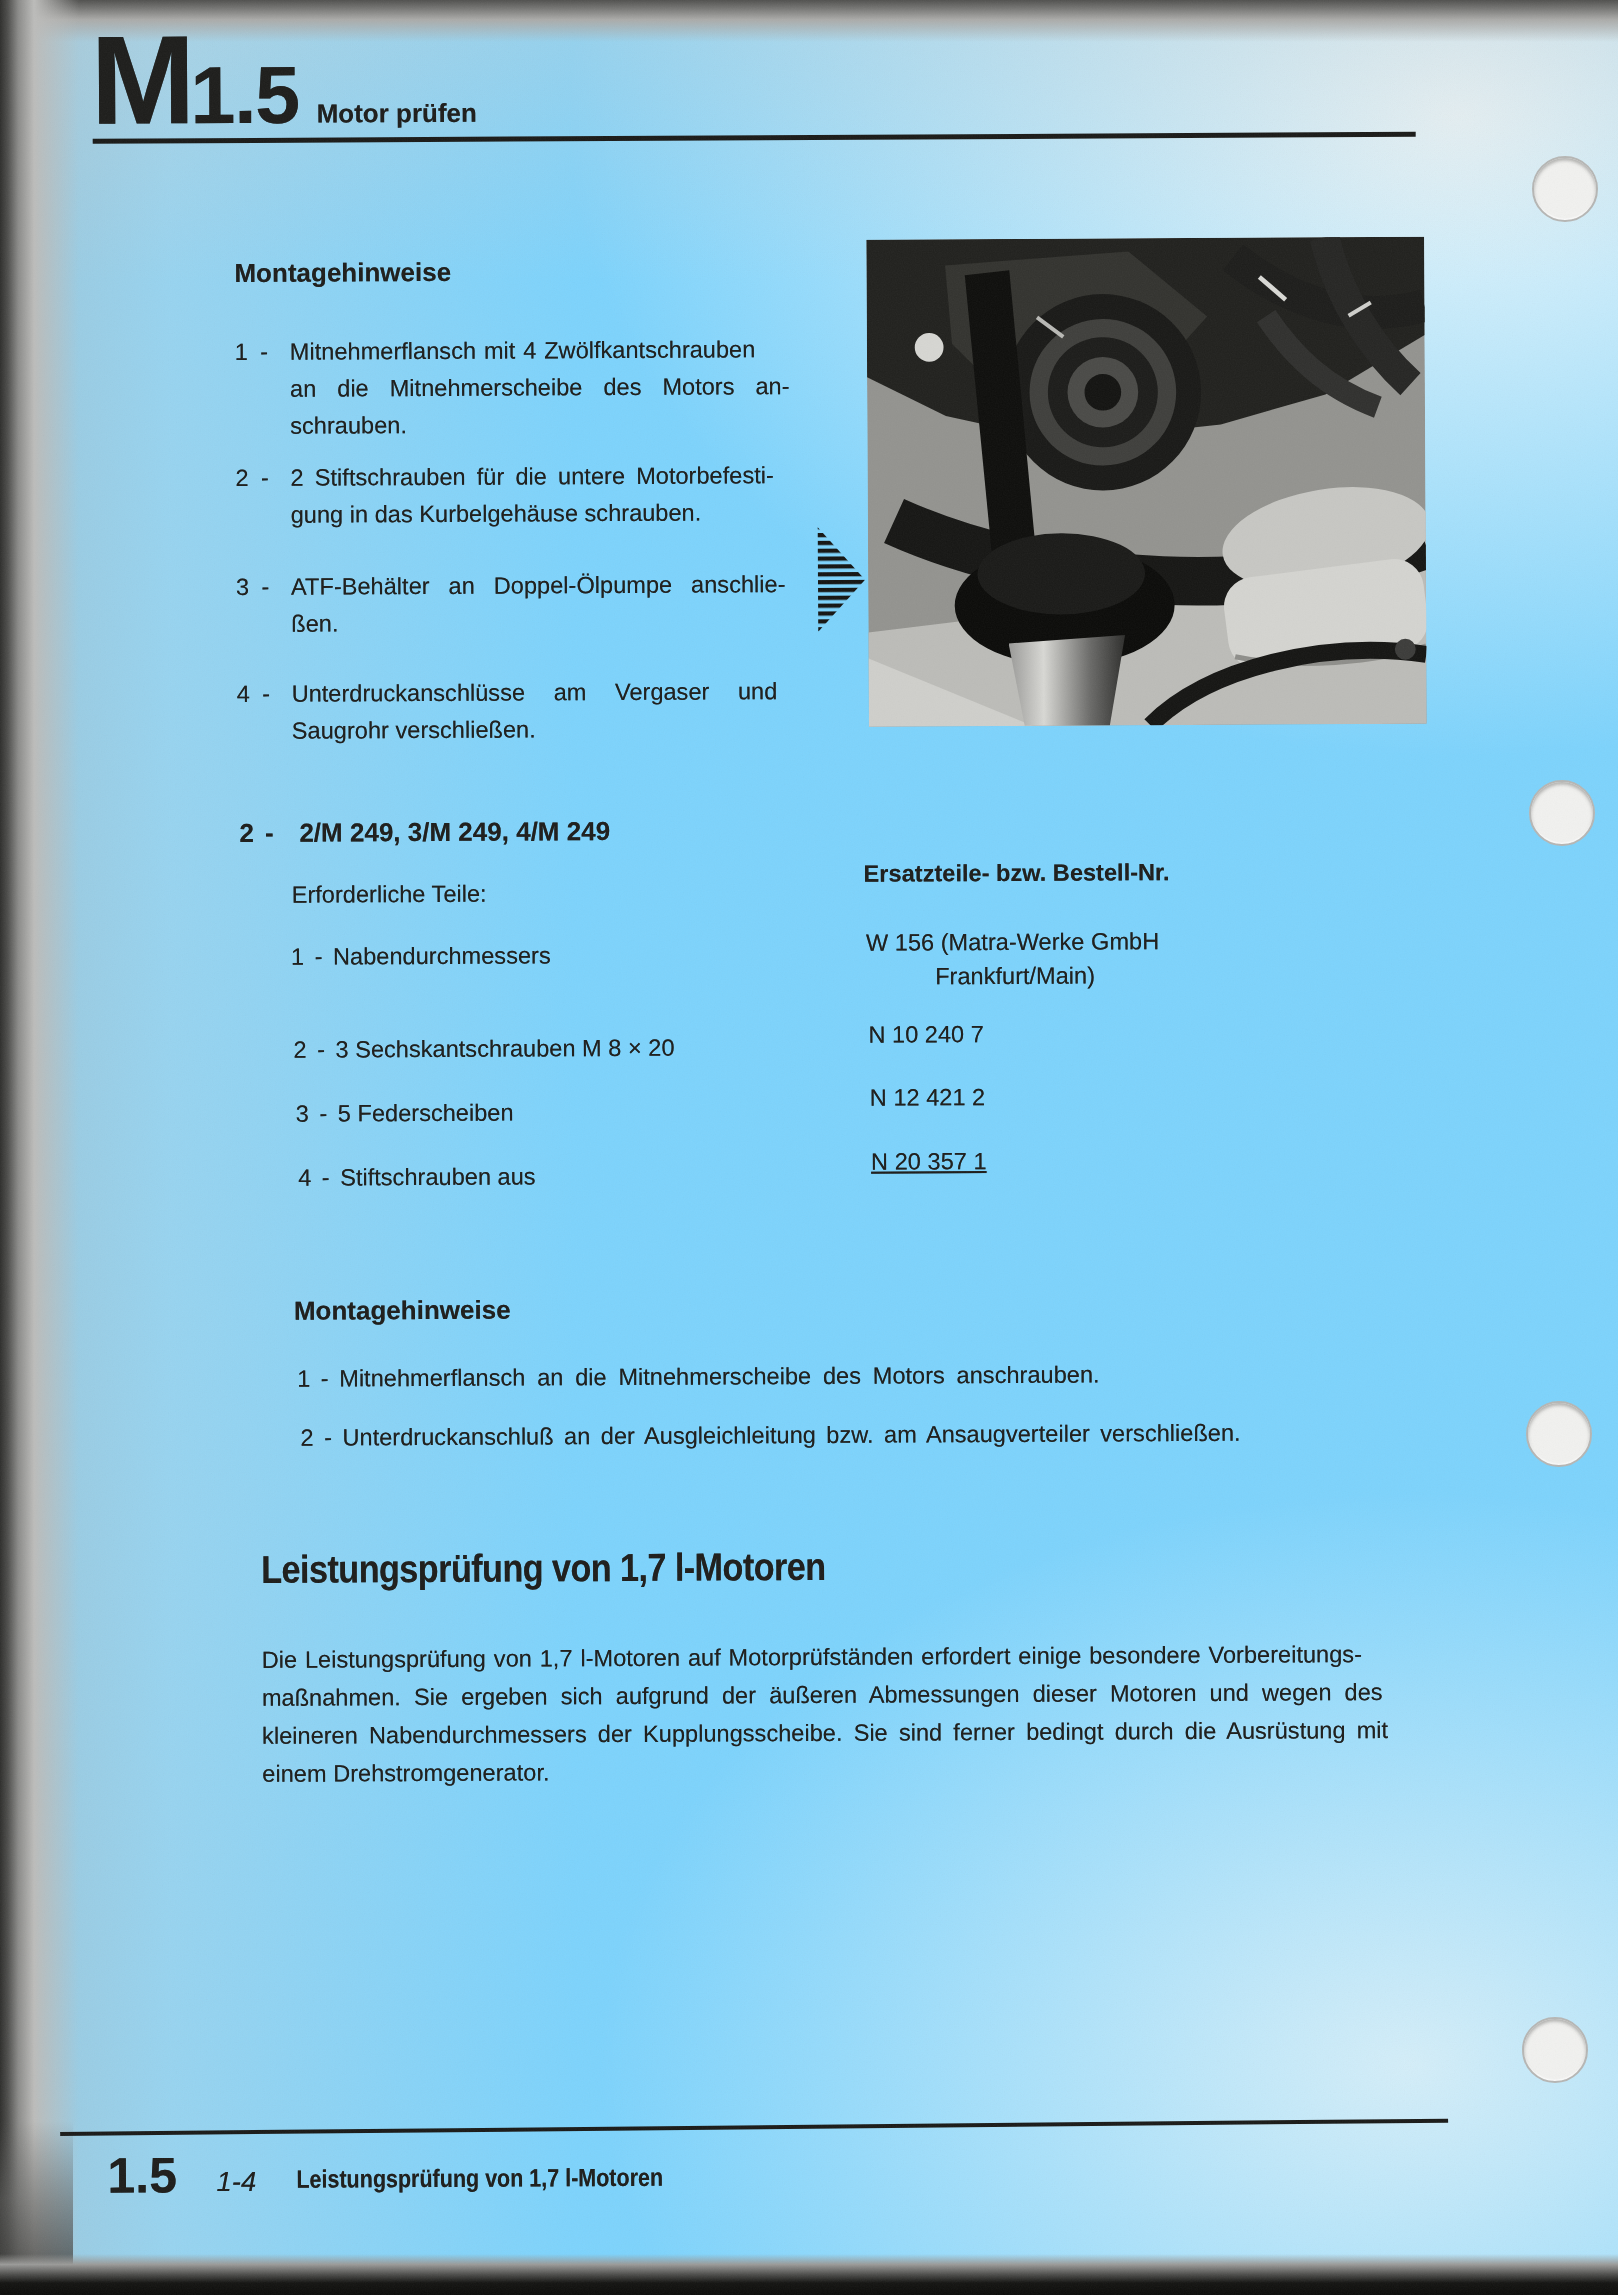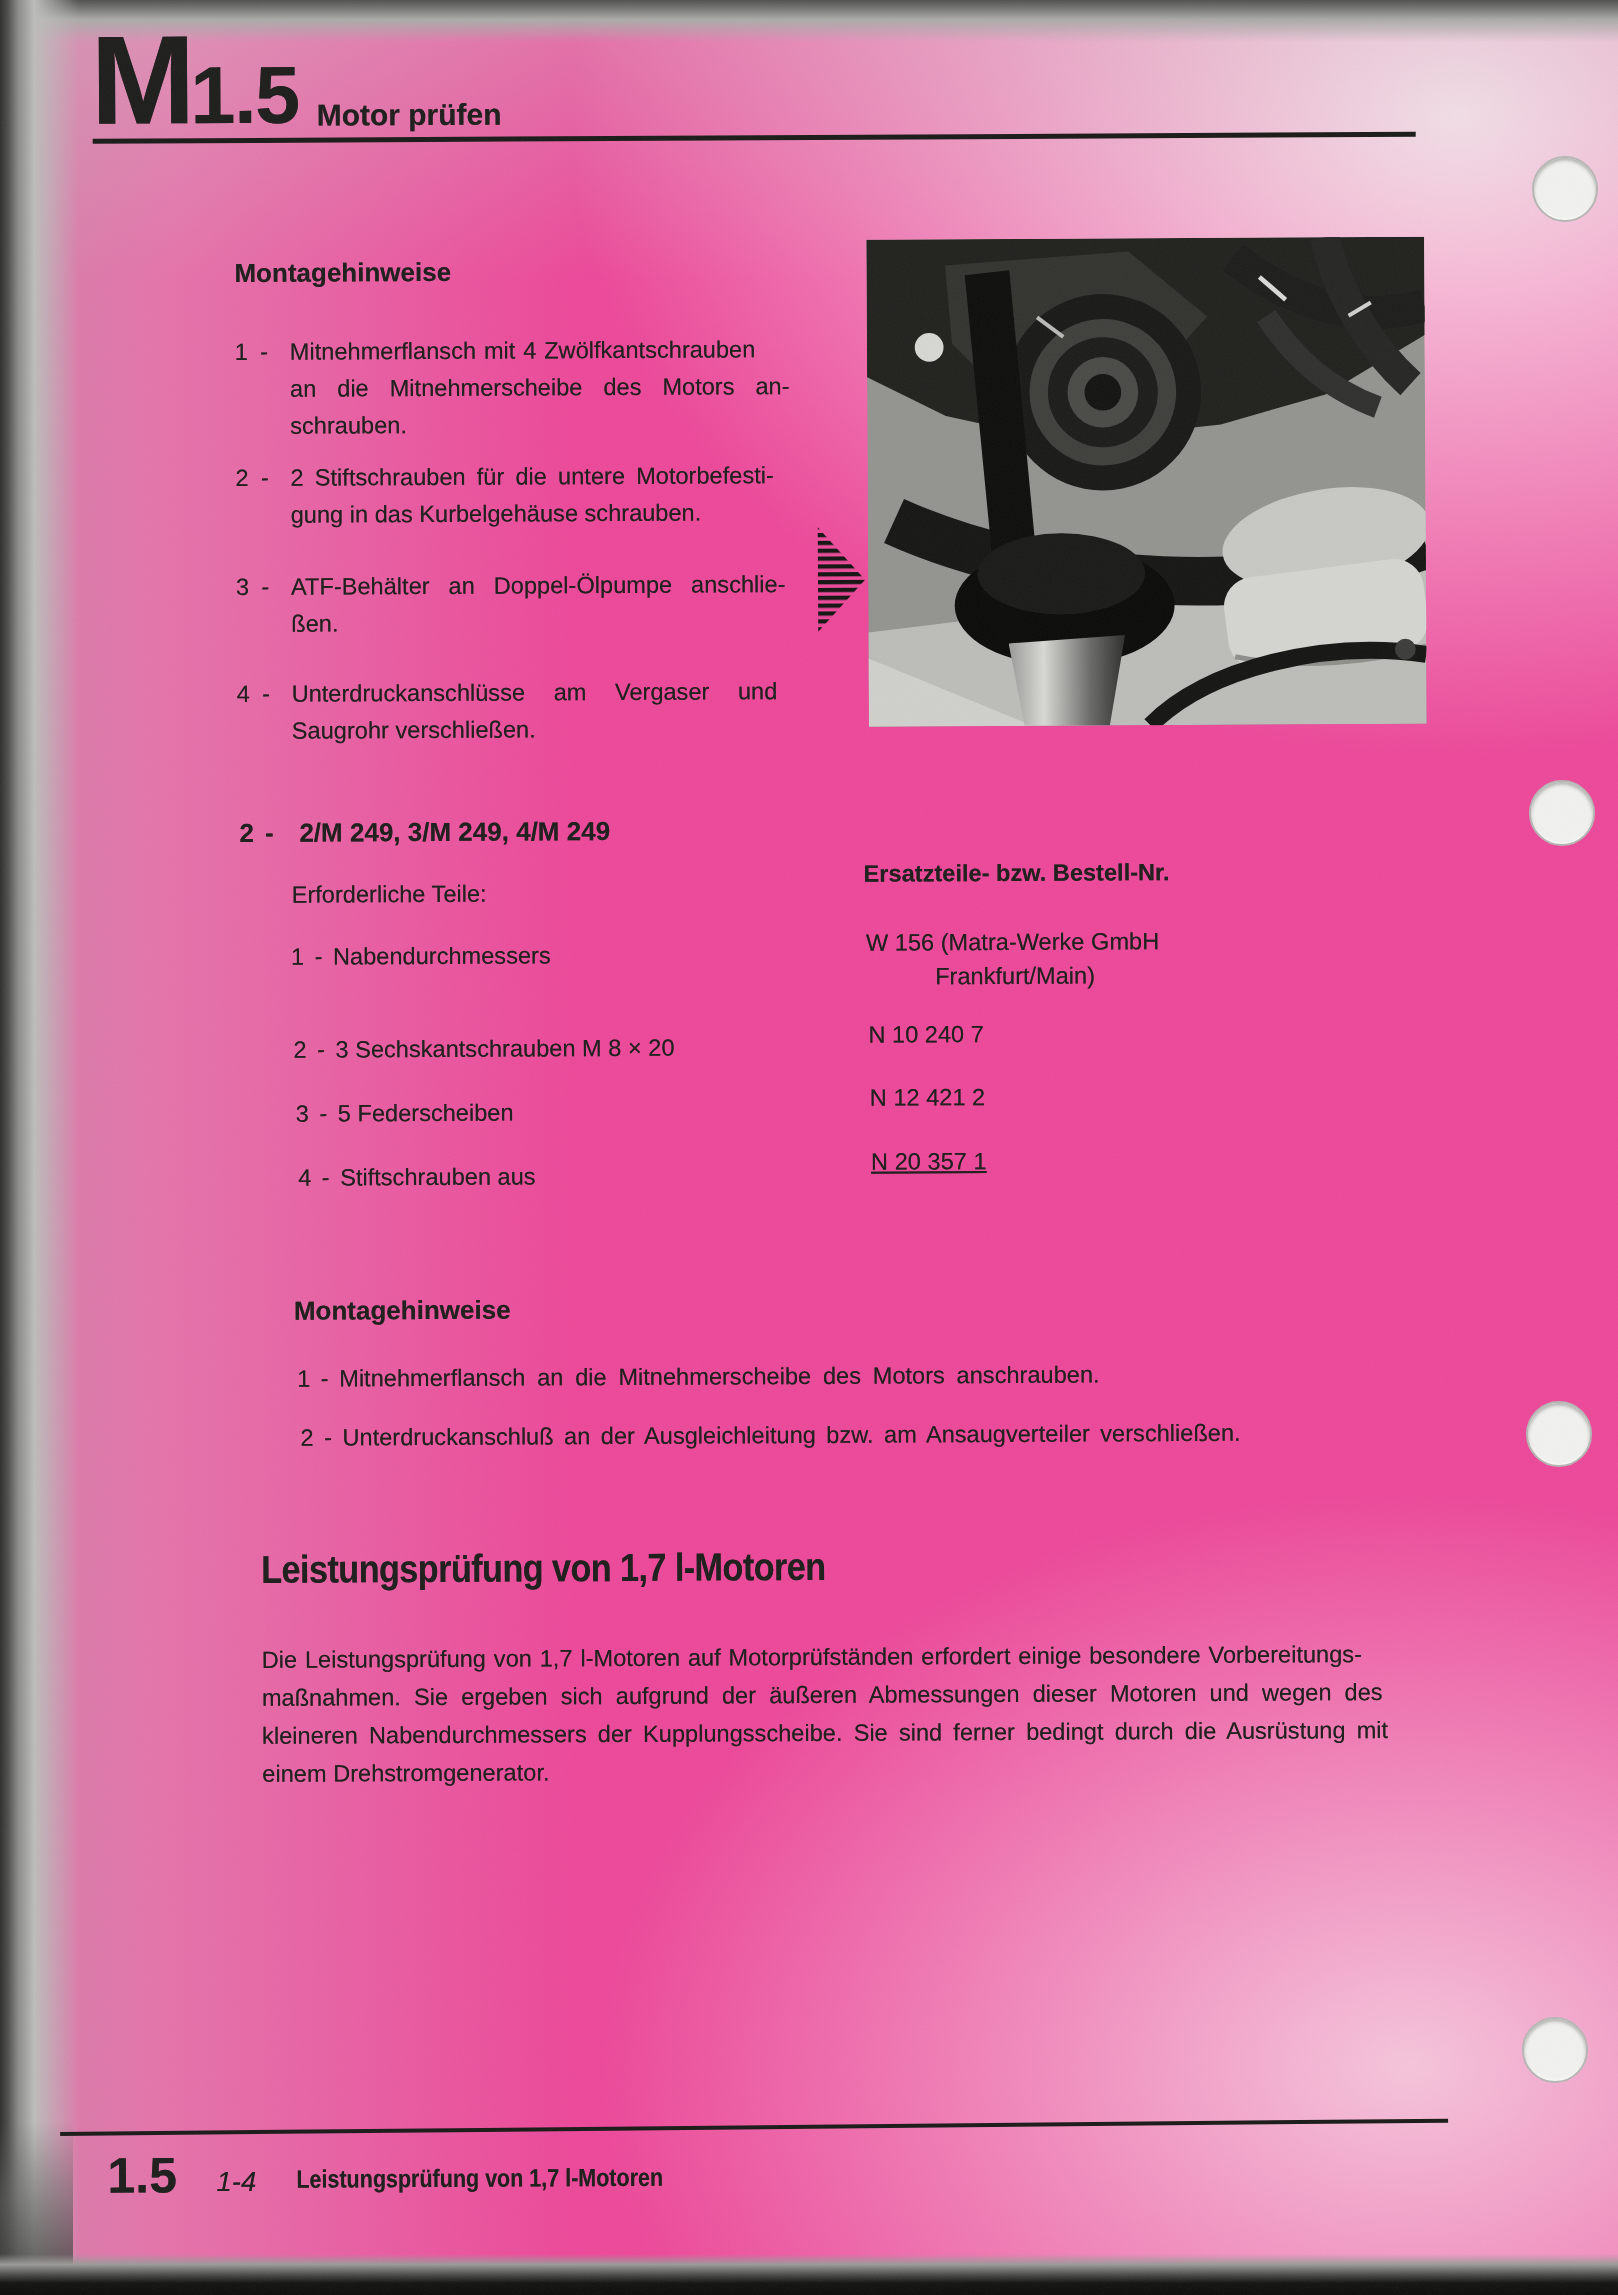--- a/index.html
+++ b/index.html
@@ -1,16 +1,16 @@
 <!DOCTYPE html>
 <html style="font-size:10.5px"><head>
 <meta charset="utf-8">
 <style>
   html,body{margin:0;padding:0;background:#0c0c0a;}
-  .page{position:relative;width:1619px;height:2295px;background:#ec4899;overflow:hidden;
+  .page{position:relative;width:1619px;height:2295px;background:#7dd3fc;overflow:hidden;
         font-family:"Liberation Sans","DejaVu Sans",sans-serif;color:#1d1d1b;}
   .abs{position:absolute;}
   .shade{position:absolute;inset:0;z-index:1;background:
     linear-gradient(90deg, rgba(186,186,184,.50) 0px, rgba(212,212,210,.30) 170px, rgba(235,235,233,0) 576px),
     linear-gradient(180deg, rgba(205,205,203,.35) 0px, rgba(233,233,231,0) 281px),
     radial-gradient(ellipse 55% 28% at 90% 5%, rgba(252,252,250,.85), rgba(252,252,250,0)),
     radial-gradient(ellipse 50% 25% at 87% 90%, rgba(249,249,247,.7), rgba(249,249,247,0));}
   .edge-top{position:absolute;left:0;right:0;top:0;height:42px;z-index:2;
     background:linear-gradient(180deg,#50504e 0px,#7a7a78 9.2px,#ababa9 19.6px,rgba(233,233,231,0) 42px);}
   .edge-left{position:absolute;left:0;top:0;bottom:0;width:79px;z-index:2;
@@ -19,21 +19,21 @@
     background:linear-gradient(180deg,rgba(233,233,231,0) 0px,#9a9a98 10.5px,#4a4a48 21px,#131311 29px,#0c0c0a 100%);}
   .corner-blotch{position:absolute;left:0;top:2121px;width:73px;height:175px;z-index:2;
     background:linear-gradient(180deg,rgba(130,130,128,0) 0,rgba(95,95,93,.55) 45%,rgba(58,58,56,.85) 100%);}
   .hole{position:absolute;width:62px;height:62px;border-radius:50%;z-index:2;background:#f1f1ef;
     border:2px solid #b6b6b4;box-shadow:inset 0 2.6px 3.3px rgba(105,105,103,.45), inset 0 -1.3px 1.3px rgba(255,255,255,.85);}
   .content{position:absolute;inset:0;z-index:3;transform:rotate(-0.3deg);}
   .ink{text-shadow:0 0 0.4px rgba(29,29,27,.65);}
   .code{line-height:1;white-space:nowrap;}
   .code-letter{font-size:126px;font-weight:bold;letter-spacing:-5.2px;}
   .code-num{font-size:81px;font-weight:bold;letter-spacing:-1.3px;}
-  .page-title{font-size:30px;font-weight:bold;}
+  .page-title{font-size:26px;font-weight:bold;}
   .rule{background:#1a1a18;}
   .h40{font-size:26px;font-weight:bold;line-height:1.2;}
   .b36{font-size:23.6px;line-height:37px;}
   .nw{white-space:nowrap;}
   .list-item{position:absolute;font-size:23.6px;line-height:37px;}
   .list-item .num{position:absolute;left:0;top:0;}
   .list-item .dash{position:absolute;left:25.5px;top:0;}
   .list-item .itext{margin-left:55px;}
   .inline-item .num,.inline-item .dash{display:inline-block;margin-right:10.5px;}
   .ws2{word-spacing:1.3px;} .ws7{word-spacing:4.6px;} .ws10{word-spacing:6.5px;}

